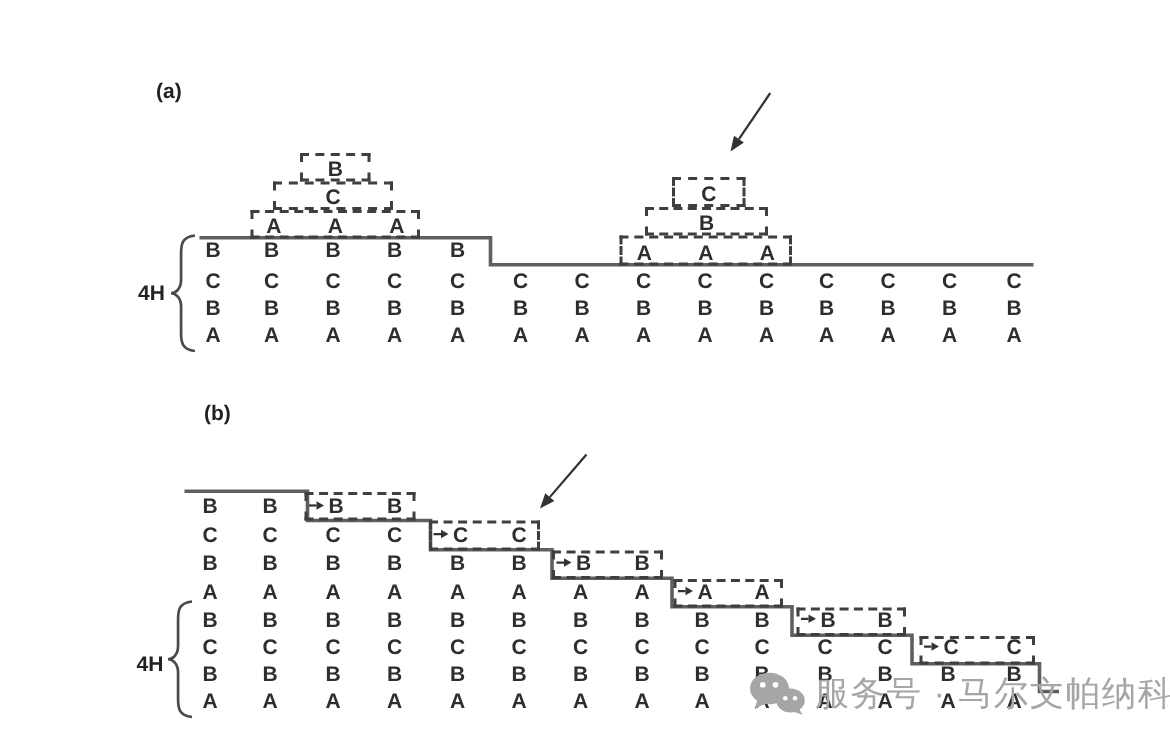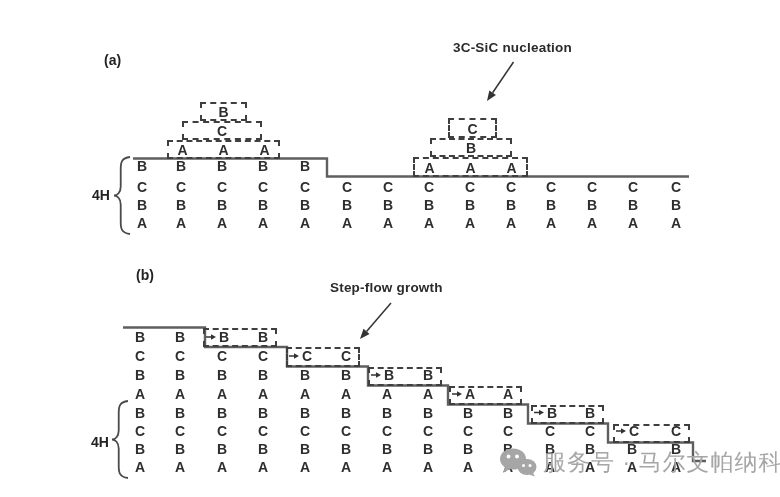--- a/index.html
+++ b/index.html
@@ -73,27 +73,25 @@
       </g>
       <g>
         <line x1="391" y1="303" x2="366.52523135359877" y2="331.42231197646595" stroke="#333" stroke-width="1.5"></line>
         <polygon points="360,339 363.4941561441851,328.81221943502646 369.5563065630124,334.03240451790543" fill="#333"></polygon>
       </g>
       <path d="M 128 401 C 119.2 402 118.72 407 118.72 413 L 118.72 430.5 C 118.72 436.5 115.2 439.5 112 439.5 C 115.2 439.5 118.72 442.5 118.72 448.5 L 118.72 466 C 118.72 472 119.2 477 128 478" fill="none" stroke="#4a4a4a" stroke-width="1.8"></path>
     </svg>
 
   <span class="fig-label" style="left:104px;top:52px;">(a)</span>
 
-  <span class="ann" style="left:453px;top:40px;">3C-SiC nucleation</span>
 
   <span class="fig-label" style="left:92px;top:187px;">4H</span>
 
   <span class="fig-label" style="left:136px;top:267px;">(b)</span>
 
-  <span class="ann" style="left:330px;top:280px;">Step-flow growth</span>
 
   <span class="fig-label" style="left:91px;top:434px;">4H</span>
 
   <div id="watermark">
     <svg width="38" height="30" viewBox="0 0 38 30">
       <ellipse cx="14" cy="12" rx="13" ry="10.5" fill="#a6a6a6"></ellipse>
       <path d="M6 20 L4 26 L11 22 Z" fill="#a6a6a6"></path>
       <circle cx="9.5" cy="9.5" r="1.9" fill="#ffffff"></circle>
       <circle cx="18" cy="9.5" r="1.9" fill="#ffffff"></circle>
       <ellipse cx="28" cy="20" rx="9.5" ry="8" fill="#a6a6a6"></ellipse>

